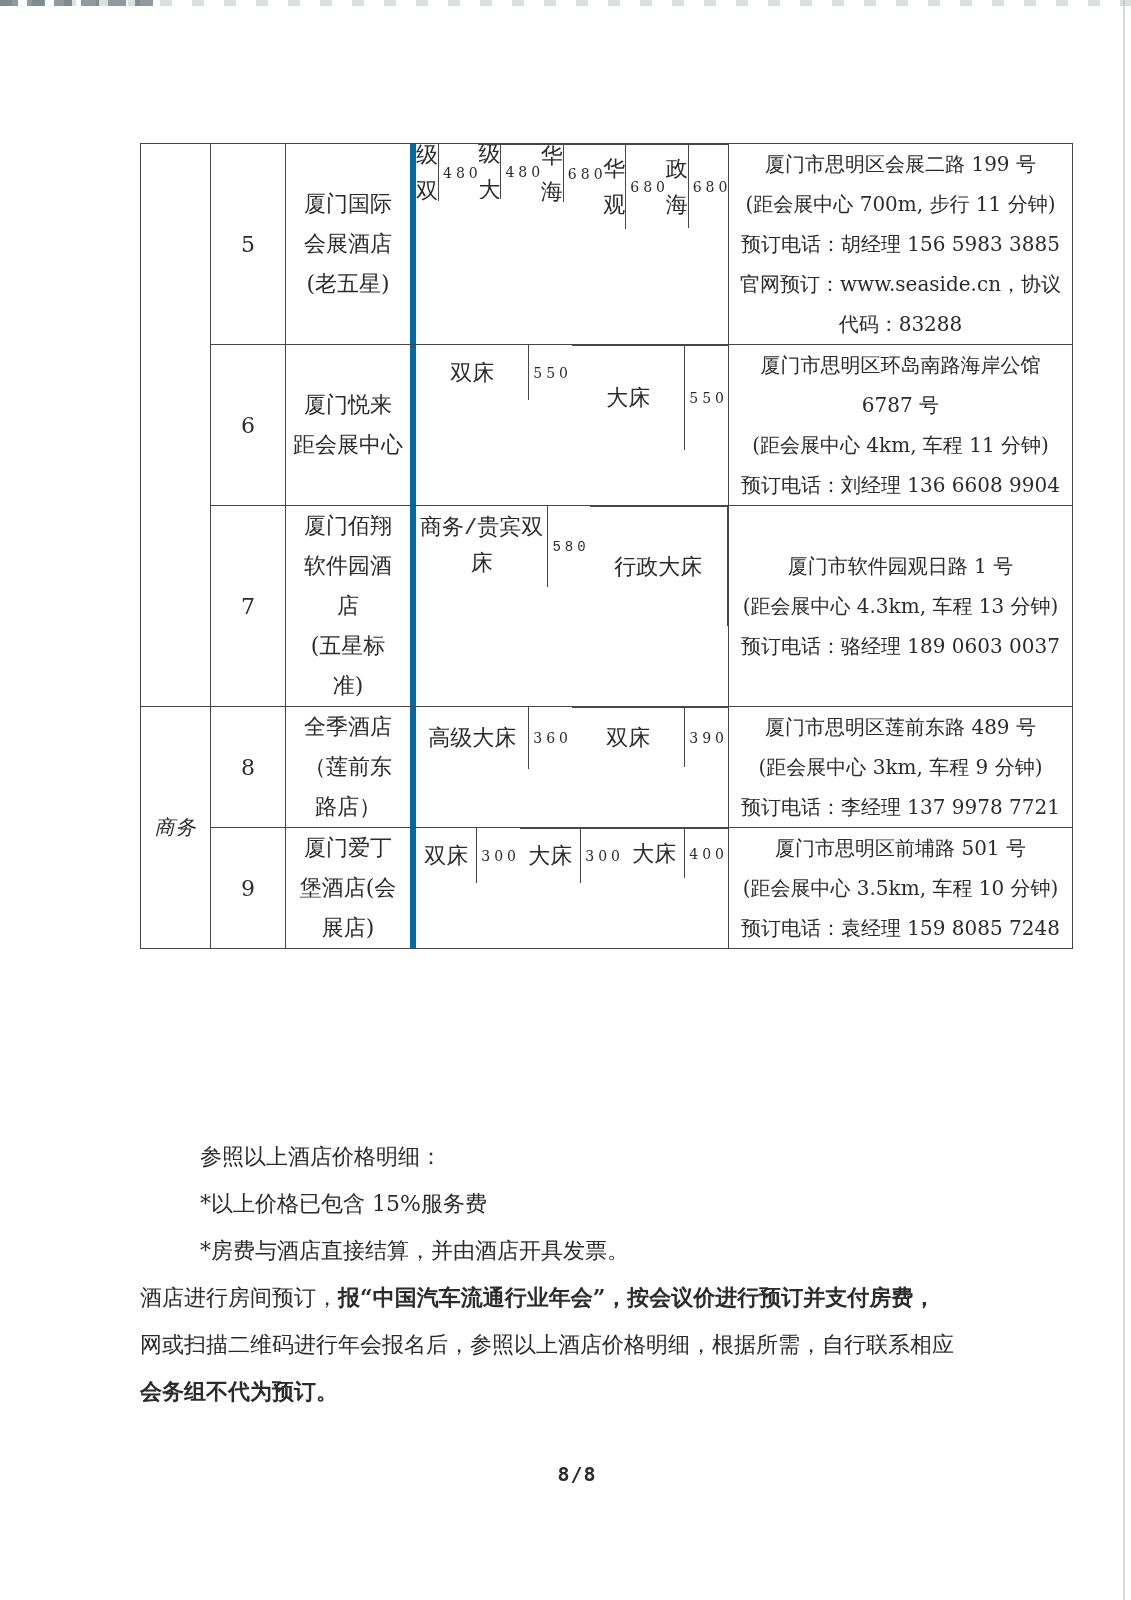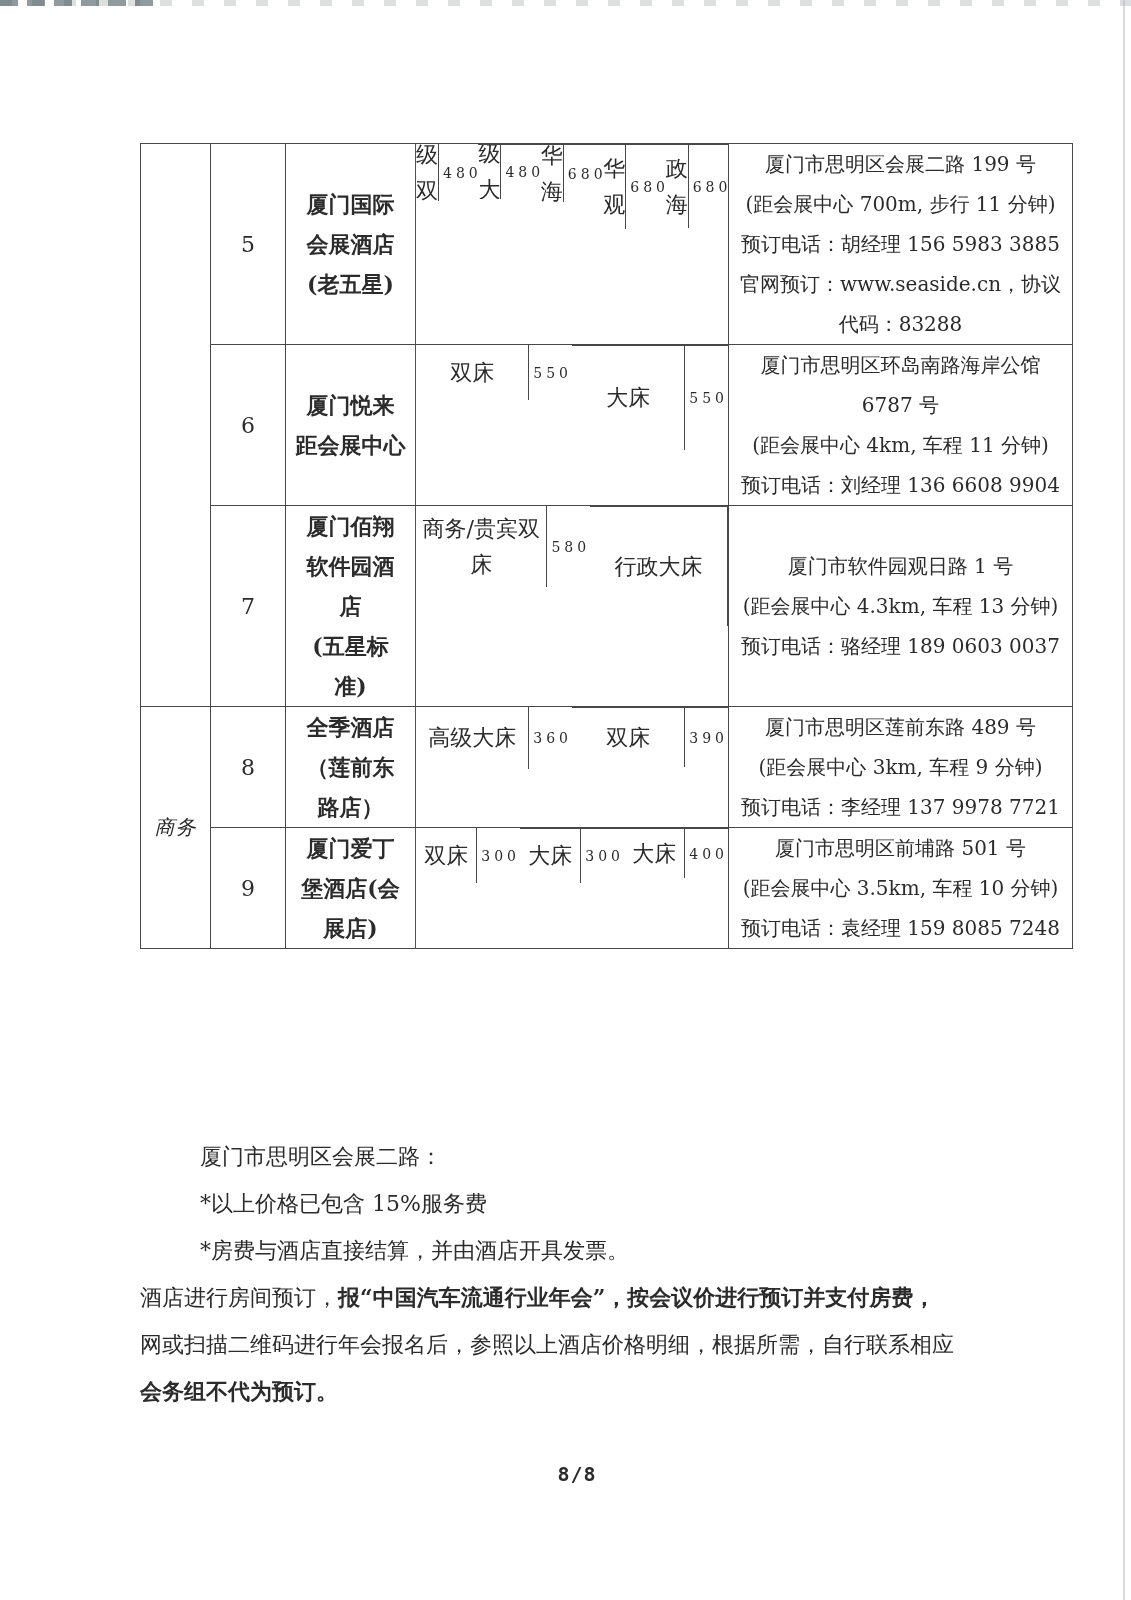--- a/index.html
+++ b/index.html
@@ -37,22 +37,22 @@
   .cell{display:flex;align-items:center;justify-content:center;text-align:center}
   .cat-cell{
     width:70px;border-right:1px solid #474747;
     font-size:20px;letter-spacing:1px;font-style:italic;
   }
   .hotels-wrap{flex:1;display:flex;flex-direction:column}
   .hotel-row{display:flex}
   .hotel-row + .hotel-row{border-top:1px solid #474747}
   .num-cell{width:75px;border-right:1px solid #474747;font-size:22px}
   .name-cell{
-    width:130px;border-right:1px solid #0369a1;
-    font-size:22px;line-height:40px;white-space:pre-line;font-weight:bold;
+    width:130px;border-right:6px solid #0369a1;
+    font-size:22px;line-height:40px;white-space:pre-line;
   }
   .rooms-col{width:313px;display:flex;flex-direction:row;border-right:1px solid #474747}
   .room-row{display:flex;overflow:hidden}
   .room-row + .room-row{border-top:1px solid #474747}
   .type-cell{
     width:162px;border-right:1px solid #474747;
     font-size:22px;line-height:36px;white-space:pre-line;
   }
   .price-cell{flex:1;font-size:14px;letter-spacing:4px;padding-left:4px}
   .info-cell{
@@ -138,21 +138,21 @@
 预订电话：刘经理 136 6608 9904</div>
         </div>
         <div class="hotel-row">
           <div class="cell num-cell">7</div>
           <div class="cell name-cell">厦门佰翔
 软件园酒
 店
 (五星标
 准)</div>
           <div class="rooms-col">
-            <div class="room-row" style="height: 81px;">
+            <div class="room-row" style="height: 81px; font-family: Liberation Mono, monospace;">
               <div class="cell type-cell">商务/贵宾双
 床</div>
               <div class="cell price-cell">580</div>
             </div>
             <div class="room-row" style="height: 120px;">
               <div class="cell type-cell">行政大床</div>
             </div>
           </div>
           <div class="cell info-cell">厦门市软件园观日路 1 号
 (距会展中心 4.3km, 车程 13 分钟)
@@ -203,21 +203,21 @@
           </div>
           <div class="cell info-cell">厦门市思明区前埔路 501 号
 (距会展中心 3.5km, 车程 10 分钟)
 预订电话：袁经理 159 8085 7248</div>
         </div>
       </div>
     </div>
   </div>
 
 <div class="notes">
-  <div class="indent">厦门市思明区会展二路：</div>
+  <div class="indent">参照以上酒店价格明细：</div>
   <div class="indent">*以上价格已包含 15%服务费</div>
   <div class="indent">*房费与酒店直接结算，并由酒店开具发票。</div>
   <div><span>酒店进行房间预订，</span><span class="b">报“中国汽车流通行业年会”，按会议价进行预订并支付房费，</span></div>
   <div>网或扫描二维码进行年会报名后，参照以上酒店价格明细，根据所需，自行联系相应</div>
   <div class="b">会务组不代为预订。</div>
 </div>
 
 <div class="page-num">8/8</div>
 
 </body></html>

